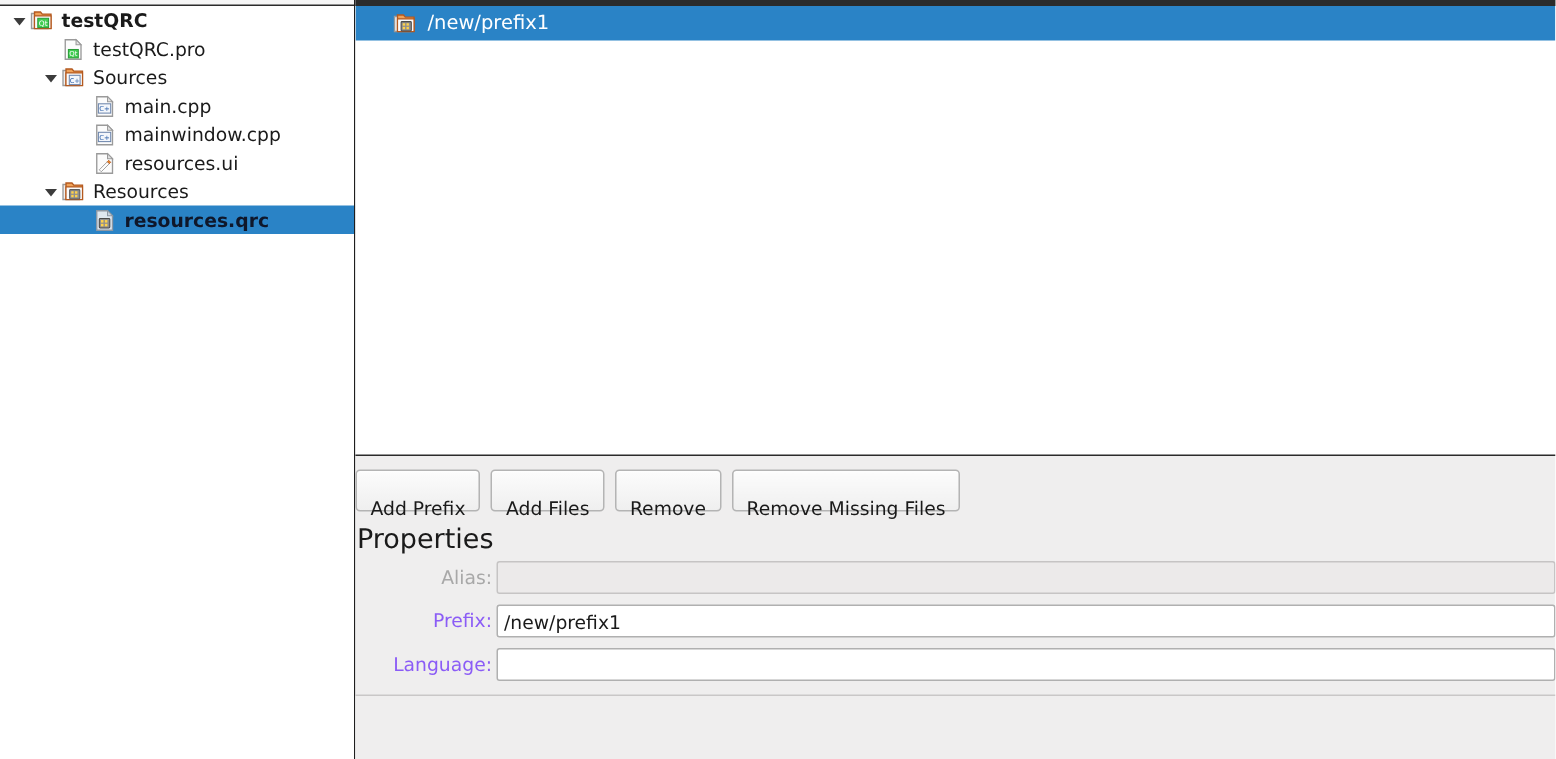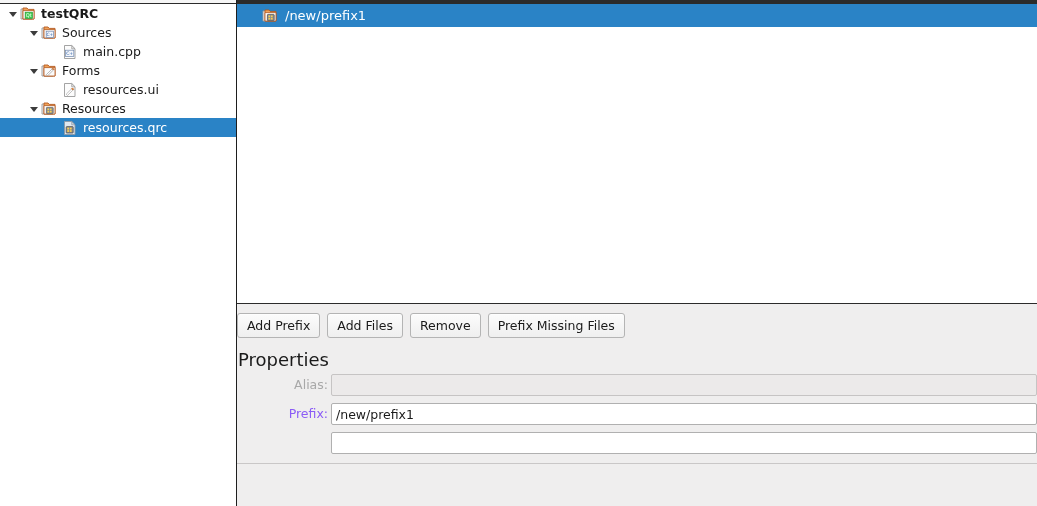--- a/index.html
+++ b/index.html
@@ -25,21 +25,21 @@
   }
   .tree-pane .tp-top{position:absolute;left:0;top:0;width:237px;height:4px;background:#f6f6f6;}
   .tree-pane .tp-topline{position:absolute;left:0;top:3px;width:237px;height:1px;background:#2b2b2b;}
   .tree{position:absolute;left:0;top:4px;width:237px;}
 
   .trow{
     position:relative;height:19px;display:flex;align-items:center;
     white-space:nowrap;cursor:default;
   }
   .trow.sel{background:#2a83c6;}
-  .trow.sel .tlabel{color:#ffffff;}
+  .trow.sel .tlabel{color:#0f172a;font-weight:bold;}
   .twist{
     width:13px;height:19px;flex:0 0 13px;position:relative;
   }
   .twist.down::before{
     content:"";position:absolute;left:2px;top:8px;
     border-left:4.5px solid transparent;border-right:4.5px solid transparent;
     border-top:5px solid #3c3c3c;
   }
   .twist.right::before{
     content:"";position:absolute;left:4px;top:5.5px;
@@ -70,21 +70,21 @@
   .qrc-row .qlabel{margin-left:7px;color:#ffffff;font-size:13px;}
   .qrc-hline{position:absolute;left:0;top:299px;width:800px;height:1px;background:#2b2b2b;}
 
   
   .panel{
     position:absolute;left:0;top:300px;width:800px;height:206px;background:#efeeee;
   }
   .btnbar{position:absolute;left:0;top:9px;height:25px;display:flex;gap:7px;}
   .btn{
     height:25px;box-sizing:border-box;
-    padding:0 9px;
+    padding:13px 9px;
     background:linear-gradient(#fcfcfc,#efefef);
     border:1px solid #b4b4b4;border-radius:3px;
     font-family:"DejaVu Sans","Liberation Sans",sans-serif;
     font-size:12.5px;color:#1a1a1a;line-height:23px;
     white-space:nowrap;cursor:default;
     box-shadow:0 1px 0 rgba(255,255,255,.7) inset;
   }
   .prop-title{
     position:absolute;left:1px;top:45px;font-size:18px;color:#1a1a1a;
   }
@@ -130,20 +130,33 @@
               <path d="M3 2 h4 l1.2 1.4 H14 v9.6 H3 Z" fill="#f0a259" stroke="#b4591f" stroke-width="0.9"></path>
               <path d="M3 4.6 H14 v8.4 H3 Z" fill="#fbfbfb" stroke="#b4591f" stroke-width="0.8"></path>
               <rect x="5.2" y="6.2" width="7.2" height="6.2" fill="#41cd52" stroke="#2a9c37" stroke-width="0.7"></rect>
               <text x="8.8" y="11.2" font-size="5" font-family="DejaVu Sans, sans-serif" fill="#ffffff" text-anchor="middle">Qt</text>
             </svg>
           </span>
           <span class="tlabel bold">testQRC</span>
         </div>
         <div class="trow">
           <div style="flex: 0 0 auto; width: 28px; height: 19px;"></div>
+          <div class="twist"></div>
+          <span class="ico">
+            <svg width="16" height="16" viewBox="0 0 16 16">
+              <path d="M2.5 1.5 h7.2 L13 4.8 V14.5 H2.5 Z" fill="#fcfcfc" stroke="#9a9a9a" stroke-width="0.9"></path>
+              <path d="M9.7 1.5 L13 4.8 H9.7 Z" fill="#e4e4e4" stroke="#9a9a9a" stroke-width="0.7"></path>
+              <rect x="4.6" y="8.0" width="6.6" height="5.6" fill="#41cd52" stroke="#2a9c37" stroke-width="0.7"></rect>
+              <text x="7.9" y="12.6" font-size="4.6" font-family="DejaVu Sans, sans-serif" fill="#ffffff" text-anchor="middle">Qt</text>
+            </svg>
+          </span>
+          <span class="tlabel">testQRC.pro</span>
+        </div>
+        <div class="trow">
+          <div style="flex: 0 0 auto; width: 28px; height: 19px;"></div>
           <div class="twist down"></div>
           <span class="ico">
             <svg width="16" height="16" viewBox="0 0 16 16">
               <path d="M1 3 h4 l1.2 1.4 H12 v8.6 H1 Z" fill="#f0f0f0" stroke="#9a9a9a" stroke-width="0.9"></path>
               <path d="M3 2 h4 l1.2 1.4 H14 v9.6 H3 Z" fill="#f0a259" stroke="#b4591f" stroke-width="0.9"></path>
               <path d="M3 4.6 H14 v8.4 H3 Z" fill="#fbfbfb" stroke="#b4591f" stroke-width="0.8"></path>
               <rect x="5.2" y="6.2" width="7.2" height="6.2" fill="#f3f6fb" stroke="#6e87ad" stroke-width="0.7"></rect>
               <text x="8.8" y="11.1" font-size="4.4" font-family="DejaVu Sans, sans-serif" fill="#2b5fa8" text-anchor="middle">C+</text>
             </svg>
           </span>
@@ -156,32 +169,31 @@
             <svg width="16" height="16" viewBox="0 0 16 16">
               <path d="M2.5 1.5 h7.2 L13 4.8 V14.5 H2.5 Z" fill="#fcfcfc" stroke="#9a9a9a" stroke-width="0.9"></path>
               <path d="M9.7 1.5 L13 4.8 H9.7 Z" fill="#e4e4e4" stroke="#9a9a9a" stroke-width="0.7"></path>
               <rect x="3.6" y="6.2" width="8.2" height="6.2" fill="#f3f6fb" stroke="#6e87ad" stroke-width="0.7"></rect>
               <text x="7.7" y="11.0" font-size="4.6" font-family="DejaVu Sans, sans-serif" fill="#2b5fa8" text-anchor="middle">C+</text>
             </svg>
           </span>
           <span class="tlabel">main.cpp</span>
         </div>
         <div class="trow">
-          <div style="flex: 0 0 auto; width: 28px; height: 19px;"></div>
-          <div class="twist down"></div>
-          <span class="ico">
-            <svg width="16" height="16" viewBox="0 0 16 16">
-              <path d="M1 3 h4 l1.2 1.4 H12 v8.6 H1 Z" fill="#f0f0f0" stroke="#9a9a9a" stroke-width="0.9"></path>
-              <path d="M3 2 h4 l1.2 1.4 H14 v9.6 H3 Z" fill="#f0a259" stroke="#b4591f" stroke-width="0.9"></path>
-              <path d="M3 4.6 H14 v8.4 H3 Z" fill="#fbfbfb" stroke="#b4591f" stroke-width="0.8"></path>
-              <path d="M5.4 11.6 L11.2 5.8 L12.4 7.0 L6.6 12.8 Z" fill="#fdfdfd" stroke="#9a9a9a" stroke-width="0.7"></path>
-              <path d="M11.2 5.8 L12.4 7.0 L13.1 6.3 L11.9 5.1 Z" fill="#f08a2a" stroke="#b4591f" stroke-width="0.6"></path>
-            </svg>
-          </span>
-          <span class="tlabel">Forms</span>
+          <div style="flex: 0 0 auto; width: 49px; height: 19px;"></div>
+          <div class="twist"></div>
+          <span class="ico">
+            <svg width="16" height="16" viewBox="0 0 16 16">
+              <path d="M2.5 1.5 h7.2 L13 4.8 V14.5 H2.5 Z" fill="#fcfcfc" stroke="#9a9a9a" stroke-width="0.9"></path>
+              <path d="M9.7 1.5 L13 4.8 H9.7 Z" fill="#e4e4e4" stroke="#9a9a9a" stroke-width="0.7"></path>
+              <rect x="3.6" y="6.2" width="8.2" height="6.2" fill="#f3f6fb" stroke="#6e87ad" stroke-width="0.7"></rect>
+              <text x="7.7" y="11.0" font-size="4.6" font-family="DejaVu Sans, sans-serif" fill="#2b5fa8" text-anchor="middle">C+</text>
+            </svg>
+          </span>
+          <span class="tlabel">mainwindow.cpp</span>
         </div>
         <div class="trow">
           <div style="flex: 0 0 auto; width: 49px; height: 19px;"></div>
           <div class="twist"></div>
           <span class="ico">
             <svg width="16" height="16" viewBox="0 0 16 16">
               <path d="M2.5 1.5 h7.2 L13 4.8 V14.5 H2.5 Z" fill="#fcfcfc" stroke="#9a9a9a" stroke-width="0.9"></path>
               <path d="M9.7 1.5 L13 4.8 H9.7 Z" fill="#e4e4e4" stroke="#9a9a9a" stroke-width="0.7"></path>
               <path d="M4.2 12.2 L9.6 6.8 L10.9 8.1 L5.5 13.5 Z" fill="#fdfdfd" stroke="#9a9a9a" stroke-width="0.6"></path>
               <path d="M9.6 6.8 L10.9 8.1 L11.8 7.2 L10.5 5.9 Z" fill="#f08a2a" stroke="#b4591f" stroke-width="0.6"></path>
@@ -247,38 +259,39 @@
         </div>
       </div>
     <div class="qrc-hline"></div>
 
     <div class="panel">
 
       <div class="btnbar">
         <button class="btn">Add Prefix</button>
         <button class="btn">Add Files</button>
         <button class="btn">Remove</button>
-        <button class="btn">Prefix Missing Files</button>
+        <button class="btn">Remove Missing Files</button>
       </div>
 
       <div class="prop-title">Properties</div>
 
       <div class="form">
 
         <div class="frow">
           <div class="flabel disabled">Alias:</div>
           <input class="finput disabled" type="text" disabled="" value="" style="">
         </div>
 
         <div class="frow">
           <div class="flabel">Prefix:</div>
           <input class="finput" type="text" value="/new/prefix1" style="">
         </div>
 
         <div class="frow">
+          <div class="flabel">Language:</div>
           <input class="finput" type="text" value="" style="">
         </div>
 
       </div>
 
       <div class="panel-bottomline"></div>
       <div class="panel-foot"></div>
     </div>
   </div>
 </div>

